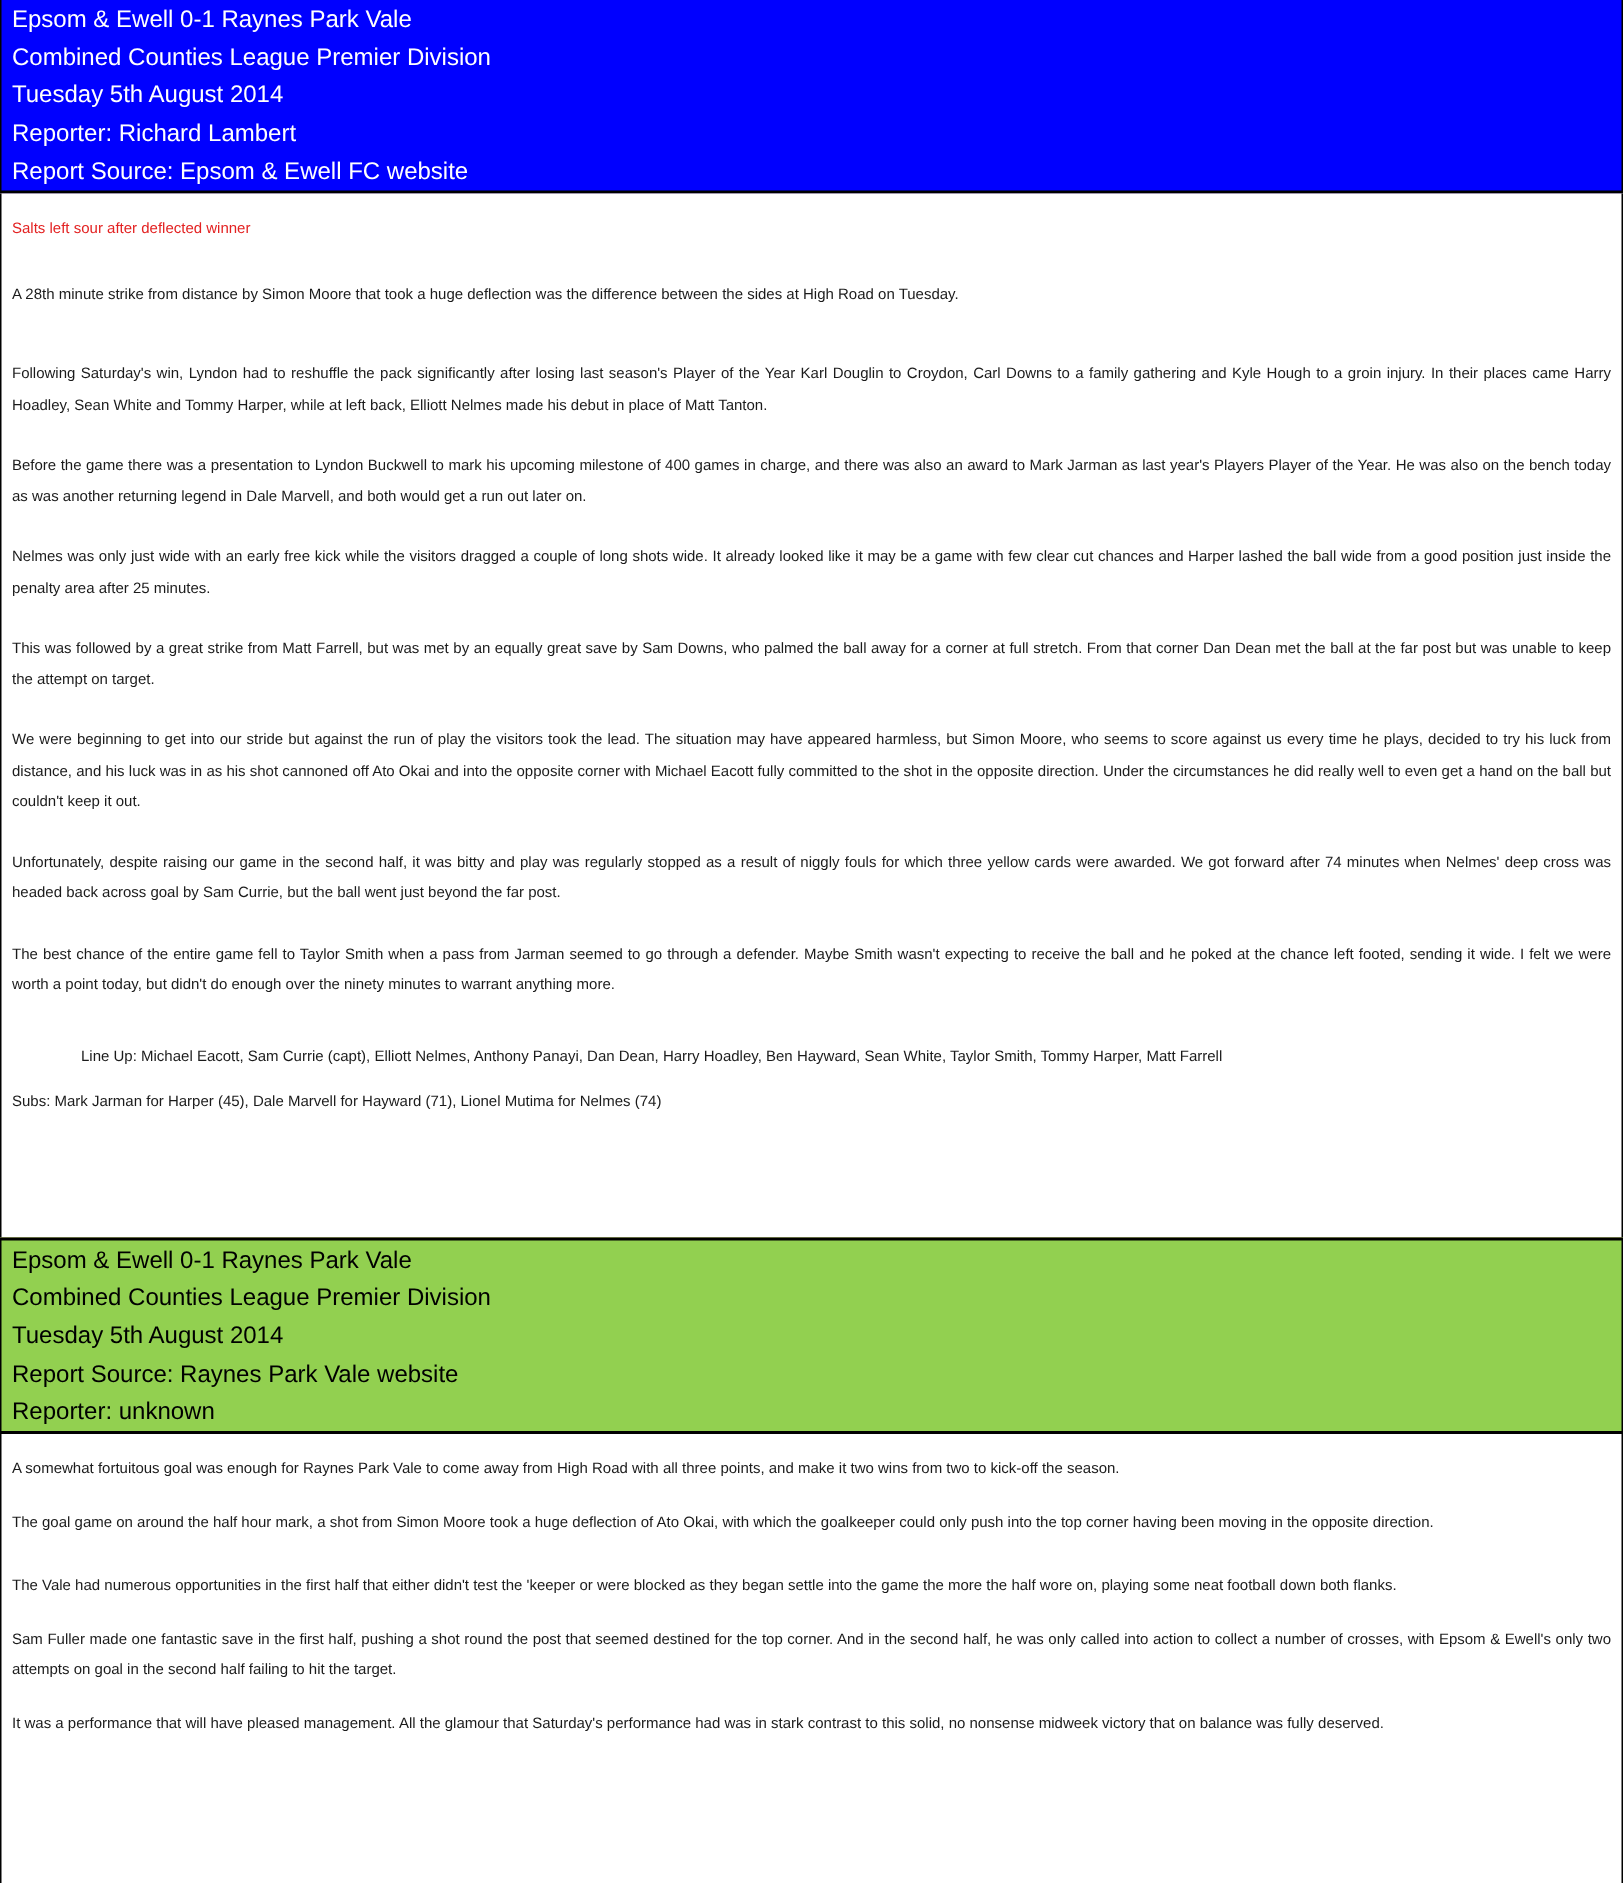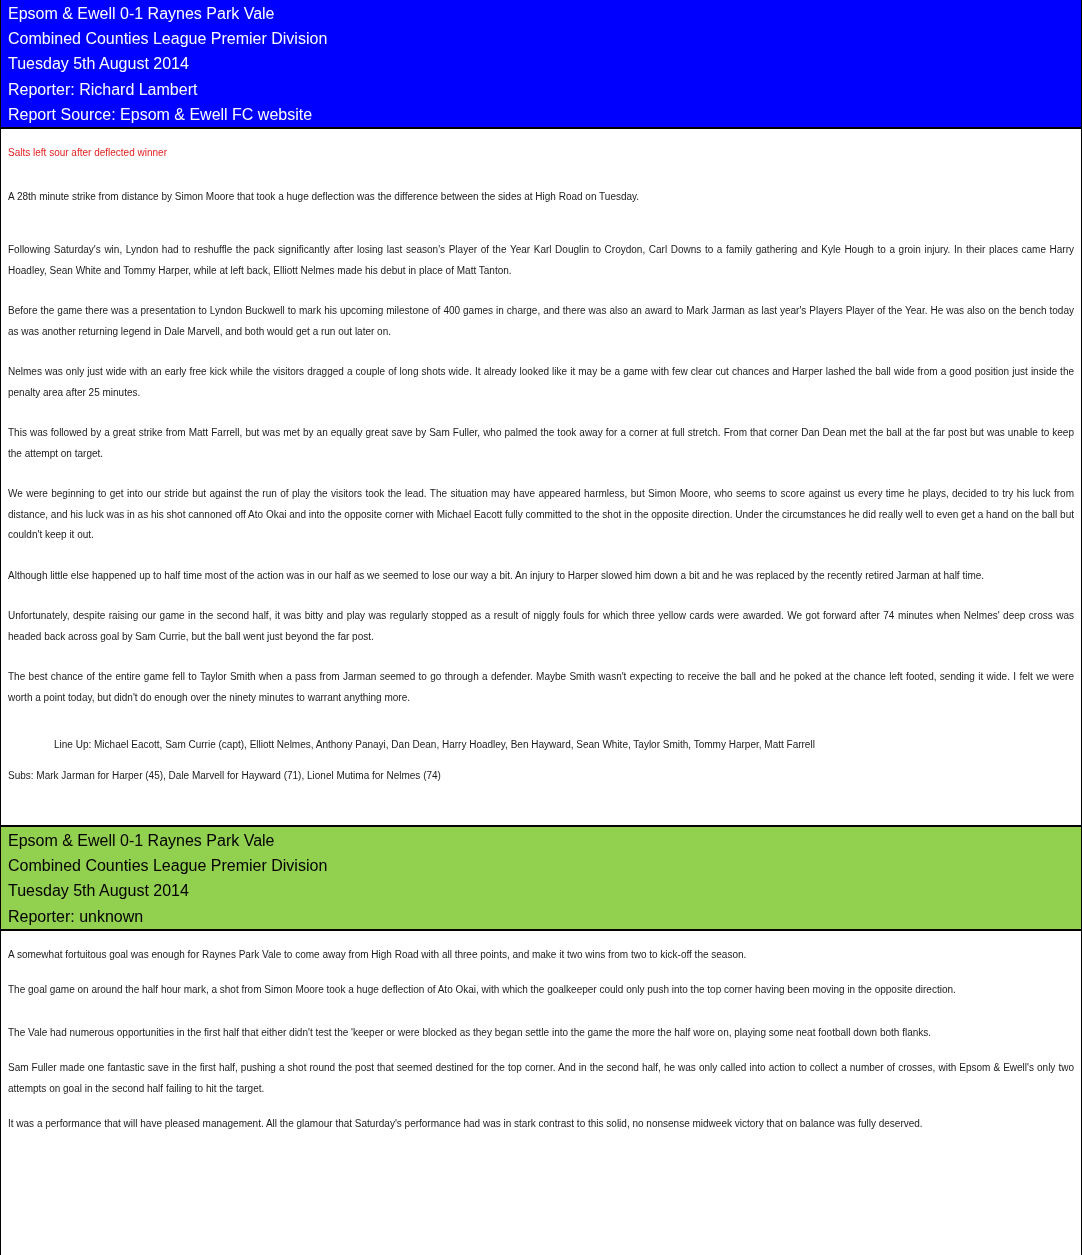--- a/index.html
+++ b/index.html
@@ -70,33 +70,33 @@
     <div>Reporter: Richard Lambert</div>
     <div>Report Source: Epsom &amp; Ewell FC website</div>
   </section>
 
   <section class="report-body body1">
     <p class="headline">Salts left sour after deflected winner</p>
     <p class="gap-xl">A 28th minute strike from distance by Simon Moore that took a huge deflection was the difference between the sides at High Road on Tuesday.</p>
     <p>Following Saturday's win, Lyndon had to reshuffle the pack significantly after losing last season's Player of the Year Karl Douglin to Croydon, Carl Downs to a family gathering and Kyle Hough to a groin injury. In their places came Harry Hoadley, Sean White and Tommy Harper, while at left back, Elliott Nelmes made his debut in place of Matt Tanton.</p>
     <p>Before the game there was a presentation to Lyndon Buckwell to mark his upcoming milestone of 400 games in charge, and there was also an award to Mark Jarman as last year's Players Player of the Year. He was also on the bench today as was another returning legend in Dale Marvell, and both would get a run out later on.</p>
     <p>Nelmes was only just wide with an early free kick while the visitors dragged a couple of long shots wide. It already looked like it may be a game with few clear cut chances and Harper lashed the ball wide from a good position just inside the penalty area after 25 minutes.</p>
-    <p>This was followed by a great strike from Matt Farrell, but was met by an equally great save by Sam Fuller, who palmed the took away for a corner at full stretch. From that corner Dan Dean met the ball at the far post but was unable to keep the attempt on target.</p>
+    <p>This was followed by a great strike from Matt Farrell, but was met by an equally great save by Sam Downs, who palmed the ball away for a corner at full stretch. From that corner Dan Dean met the ball at the far post but was unable to keep the attempt on target.</p>
     <p>We were beginning to get into our stride but against the run of play the visitors took the lead. The situation may have appeared harmless, but Simon Moore, who seems to score against us every time he plays, decided to try his luck from distance, and his luck was in as his shot cannoned off Ato Okai and into the opposite corner with Michael Eacott fully committed to the shot in the opposite direction. Under the circumstances he did really well to even get a hand on the ball but couldn't keep it out.</p>
-    <p>Although little else happened up to half time most of the action was in our half as we seemed to lose our way a bit. An injury to Harper slowed him down a bit and he was replaced by the recently retired Jarman at half time.</p>
     <p>Unfortunately, despite raising our game in the second half, it was bitty and play was regularly stopped as a result of niggly fouls for which three yellow cards were awarded. We got forward after 74 minutes when Nelmes' deep cross was headed back across goal by Sam Currie, but the ball went just beyond the far post.</p>
     <p class="gap-lg">The best chance of the entire game fell to Taylor Smith when a pass from Jarman seemed to go through a defender. Maybe Smith wasn't expecting to receive the ball and he poked at the chance left footed, sending it wide. I felt we were worth a point today, but didn't do enough over the ninety minutes to warrant anything more.</p>
     <p class="lineup">Line Up: Michael Eacott, Sam Currie (capt), Elliott Nelmes, Anthony Panayi, Dan Dean, Harry Hoadley, Ben Hayward, Sean White, Taylor Smith, Tommy Harper, Matt Farrell</p>
     <p class="subs">Subs: Mark Jarman for Harper (45), Dale Marvell for Hayward (71), Lionel Mutima for Nelmes (74)</p>
   </section>
 
   <section class="hdr green">
     <div>Epsom &amp; Ewell 0-1 Raynes Park Vale</div>
     <div>Combined Counties League Premier Division</div>
     <div>Tuesday 5th August 2014</div>
+    <div>Report Source: Raynes Park Vale website</div>
     <div>Reporter: unknown</div>
   </section>
 
   <section class="report-body body2">
     <p>A somewhat fortuitous goal was enough for Raynes Park Vale to come away from High Road with all three points, and make it two wins from two to kick-off the season.</p>
     <p class="gap-md">The goal game on around the half hour mark, a shot from Simon Moore took a huge deflection of Ato Okai, with which the goalkeeper could only push into the top corner having been moving in the opposite direction.</p>
     <p>The Vale had numerous opportunities in the first half that either didn't test the 'keeper or were blocked as they began settle into the game the more the half wore on, playing some neat football down both flanks.</p>
     <p>Sam Fuller made one fantastic save in the first half, pushing a shot round the post that seemed destined for the top corner. And in the second half, he was only called into action to collect a number of crosses, with Epsom &amp; Ewell's only two attempts on goal in the second half failing to hit the target.</p>
     <p>It was a performance that will have pleased management. All the glamour that Saturday's performance had was in stark contrast to this solid, no nonsense midweek victory that on balance was fully deserved.</p>
   </section>

